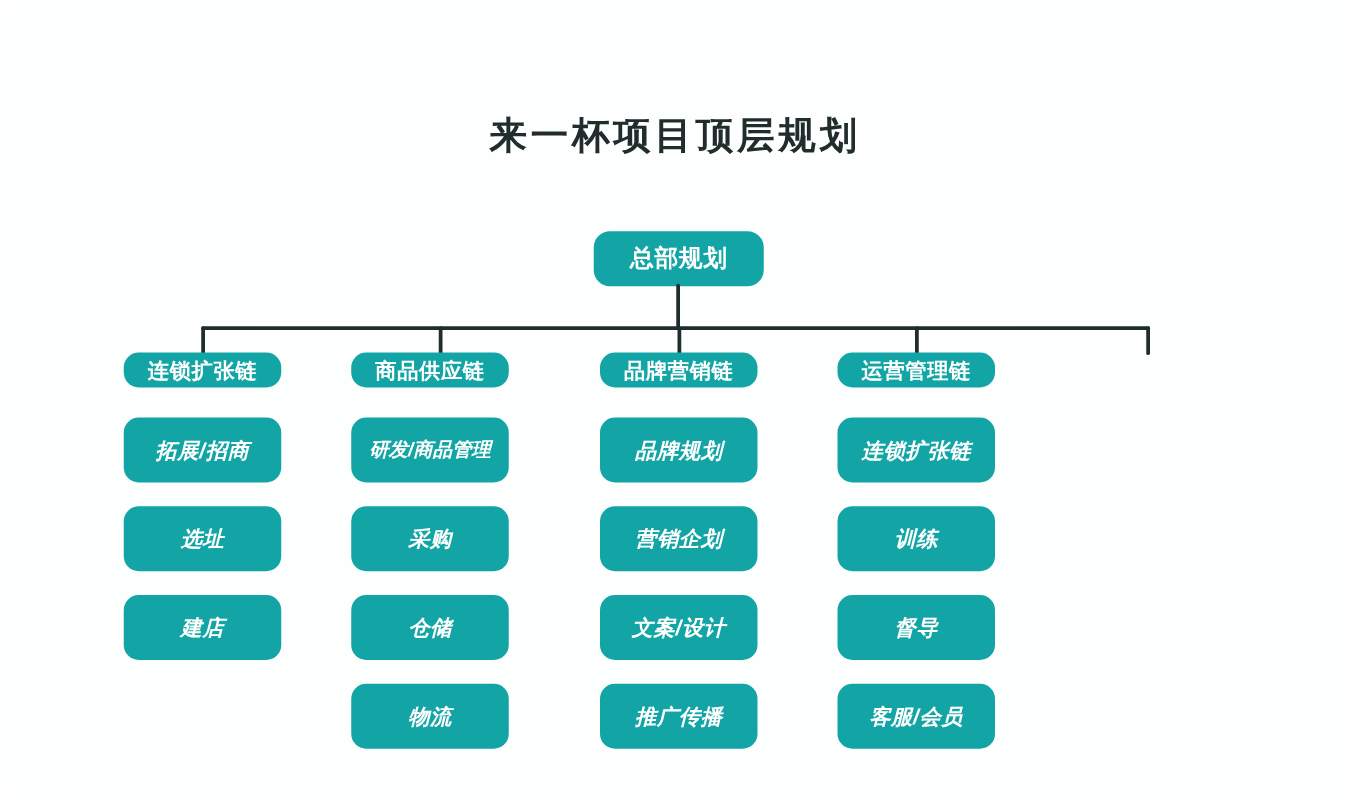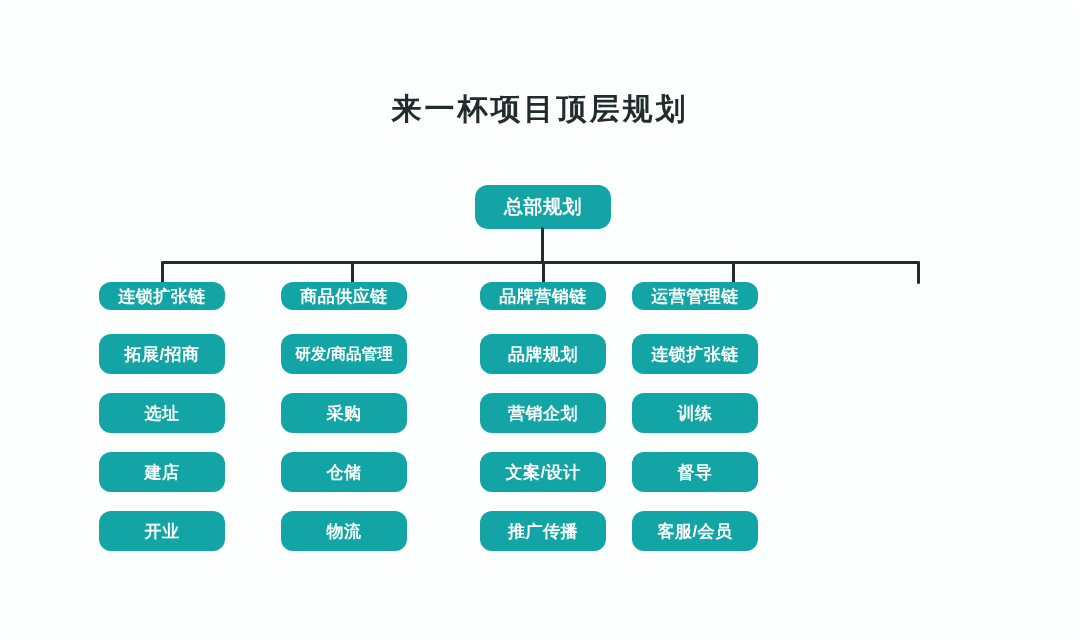--- a/index.html
+++ b/index.html
@@ -70,29 +70,30 @@
   .column {
     position: absolute;
     top: 282px;
     width: 126px;
     display: flex;
     flex-direction: column;
   }
   .col-1 { left:  99px; }
   .col-2 { left: 281px; }
   .col-3 { left: 480px; }
-  .col-4 { left: 632px; }
+  .col-4 { left: 670px; }
   .col-5 { left: 855px; }
   .header-pill {
     height: 28px;
     margin-bottom: 24px;
   }
   .item-pill {
-    height: 40px;
+    height: 52px;
     margin-bottom: 19px;
+    font-style: italic;
   }
   .item-pill:last-child { margin-bottom: 0; }
   .tight { font-size: 15.5px; letter-spacing: 0; }
 </style>
 </head>
 <body>
 
 <div class="canvas">
 
   <div class="page-title">来一杯项目顶层规划</div>
@@ -105,21 +106,20 @@
   <div class="line drop drop-2"></div>
   <div class="line drop drop-3"></div>
   <div class="line drop drop-4"></div>
   <div class="line drop drop-5"></div>
 
   <div class="column col-1">
     <div class="pill header-pill">连锁扩张链</div>
     <div class="pill item-pill">拓展/招商</div>
     <div class="pill item-pill">选址</div>
     <div class="pill item-pill">建店</div>
-    <div class="pill item-pill">开业</div>
   </div>
 
   <div class="column col-2">
     <div class="pill header-pill">商品供应链</div>
     <div class="pill item-pill tight">研发/商品管理</div>
     <div class="pill item-pill">采购</div>
     <div class="pill item-pill">仓储</div>
     <div class="pill item-pill">物流</div>
   </div>
 

